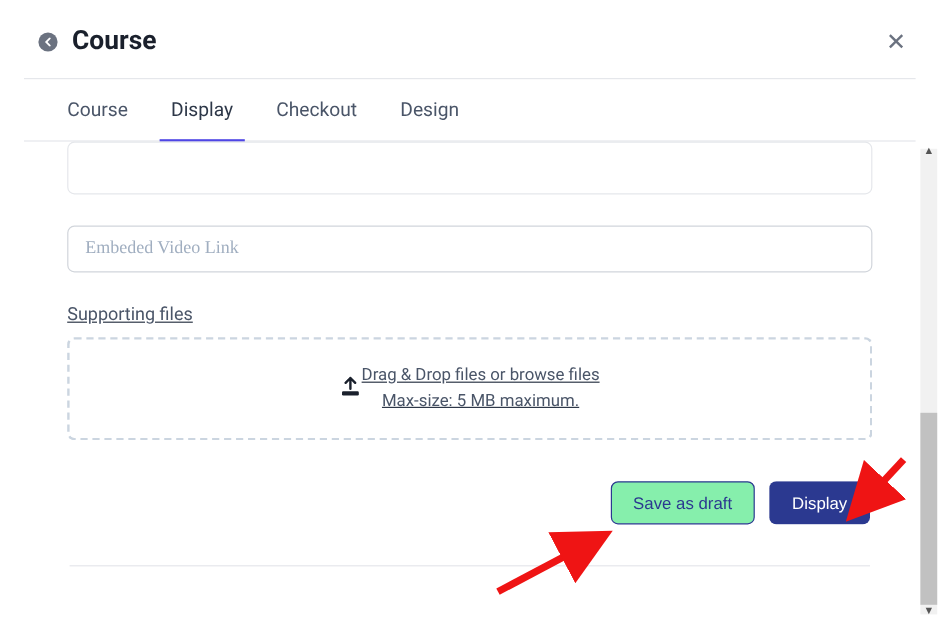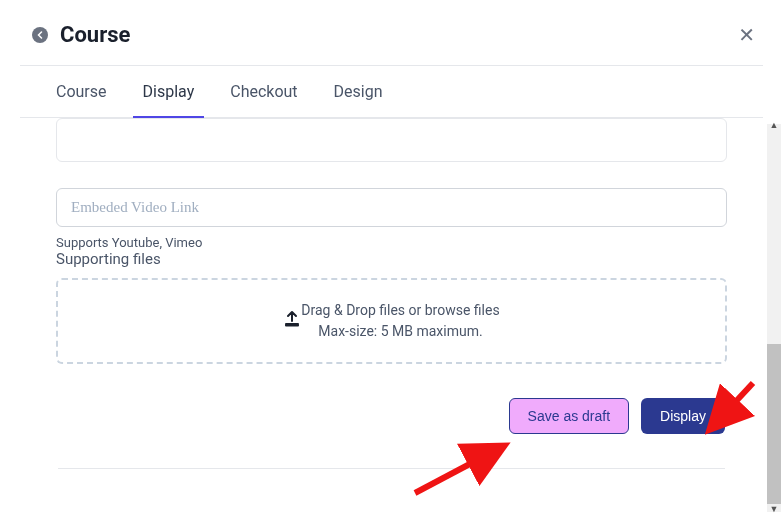--- a/index.html
+++ b/index.html
@@ -140,20 +140,22 @@
     }
     .text-input::placeholder {
       color: #a0aec0;
     }
     .hint {
       font-size: 13px;
       color: #4a5568;
       margin-top: 8px;
     }
     .section-gap {
+      margin-top: 26px;
+      text-decoration: underline;
     }
     .dropzone {
       border: 2px dashed #cbd5e0;
       border-radius: 6px;
       padding: 20px;
       text-align: center;
       display: flex;
       align-items: center;
       justify-content: center;
     }
@@ -174,21 +176,21 @@
       padding-right: 2px;
     }
     .btn {
       padding: 9px 18px;
       border-radius: 6px;
       font-size: 14px;
       cursor: pointer;
       border: 1px solid transparent;
     }
     .btn-outline {
-      background: #f0abfc;
+      background: #86efac;
       border-color: #2b3990;
       color: #2b3990;
     }
     .btn-primary {
       background: #2b3990;
       color: #fff;
     }
     .arrow-annotation {
       position: absolute;
       pointer-events: none;
@@ -224,21 +226,20 @@
 
 <div class="content-wrapper">
 
   <div class="content">
     <div class="panel">
 
       <div class="prev-box"></div>
 
       <div>
         <input type="text" class="text-input" placeholder="Embeded Video Link" style="">
-        <div class="hint">Supports Youtube, Vimeo</div>
       </div>
 
       <div class="section-gap">
         <div class="field-label">Supporting files</div>
         <div class="dropzone">
           <span class="upload-icon">
             <svg width="18" height="18" viewBox="0 0 18 18">
                 <path d="M9 2 L9 11 M5 6 L9 2 L13 6 M3 14 L15 14" stroke="#1a202c" stroke-width="2" fill="none" stroke-linecap="round" stroke-linejoin="round"></path>
                 <rect x="2" y="14" width="14" height="2.5" fill="#1a202c" rx="1"></rect>
               </svg>

